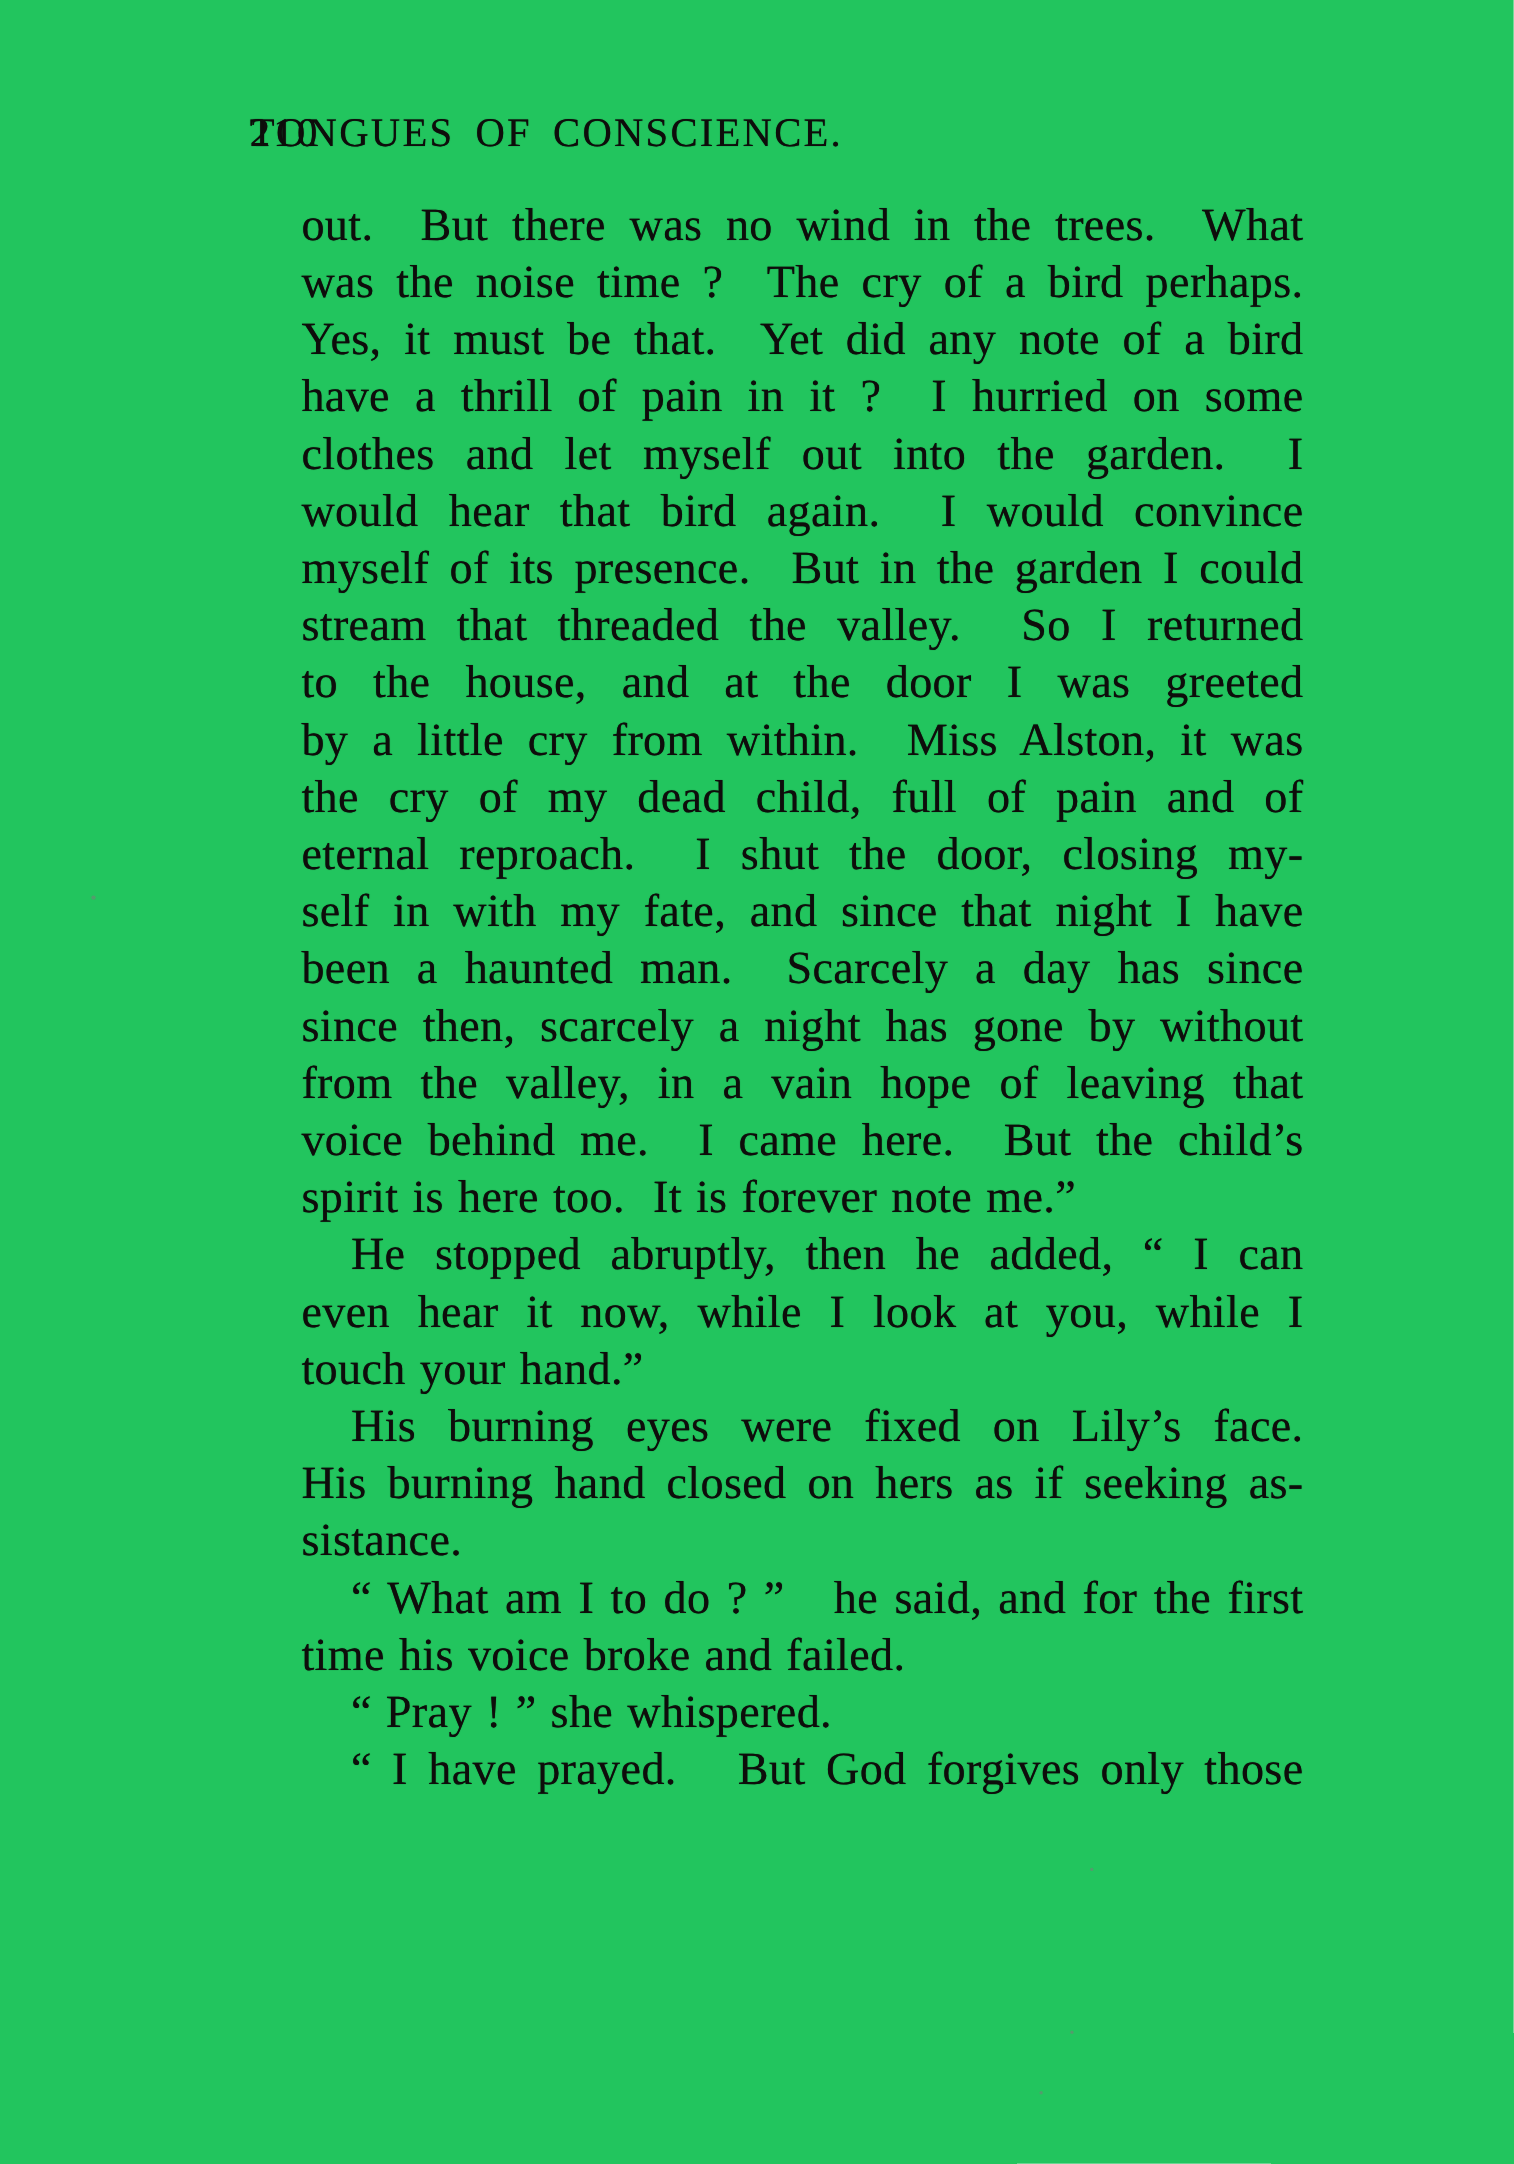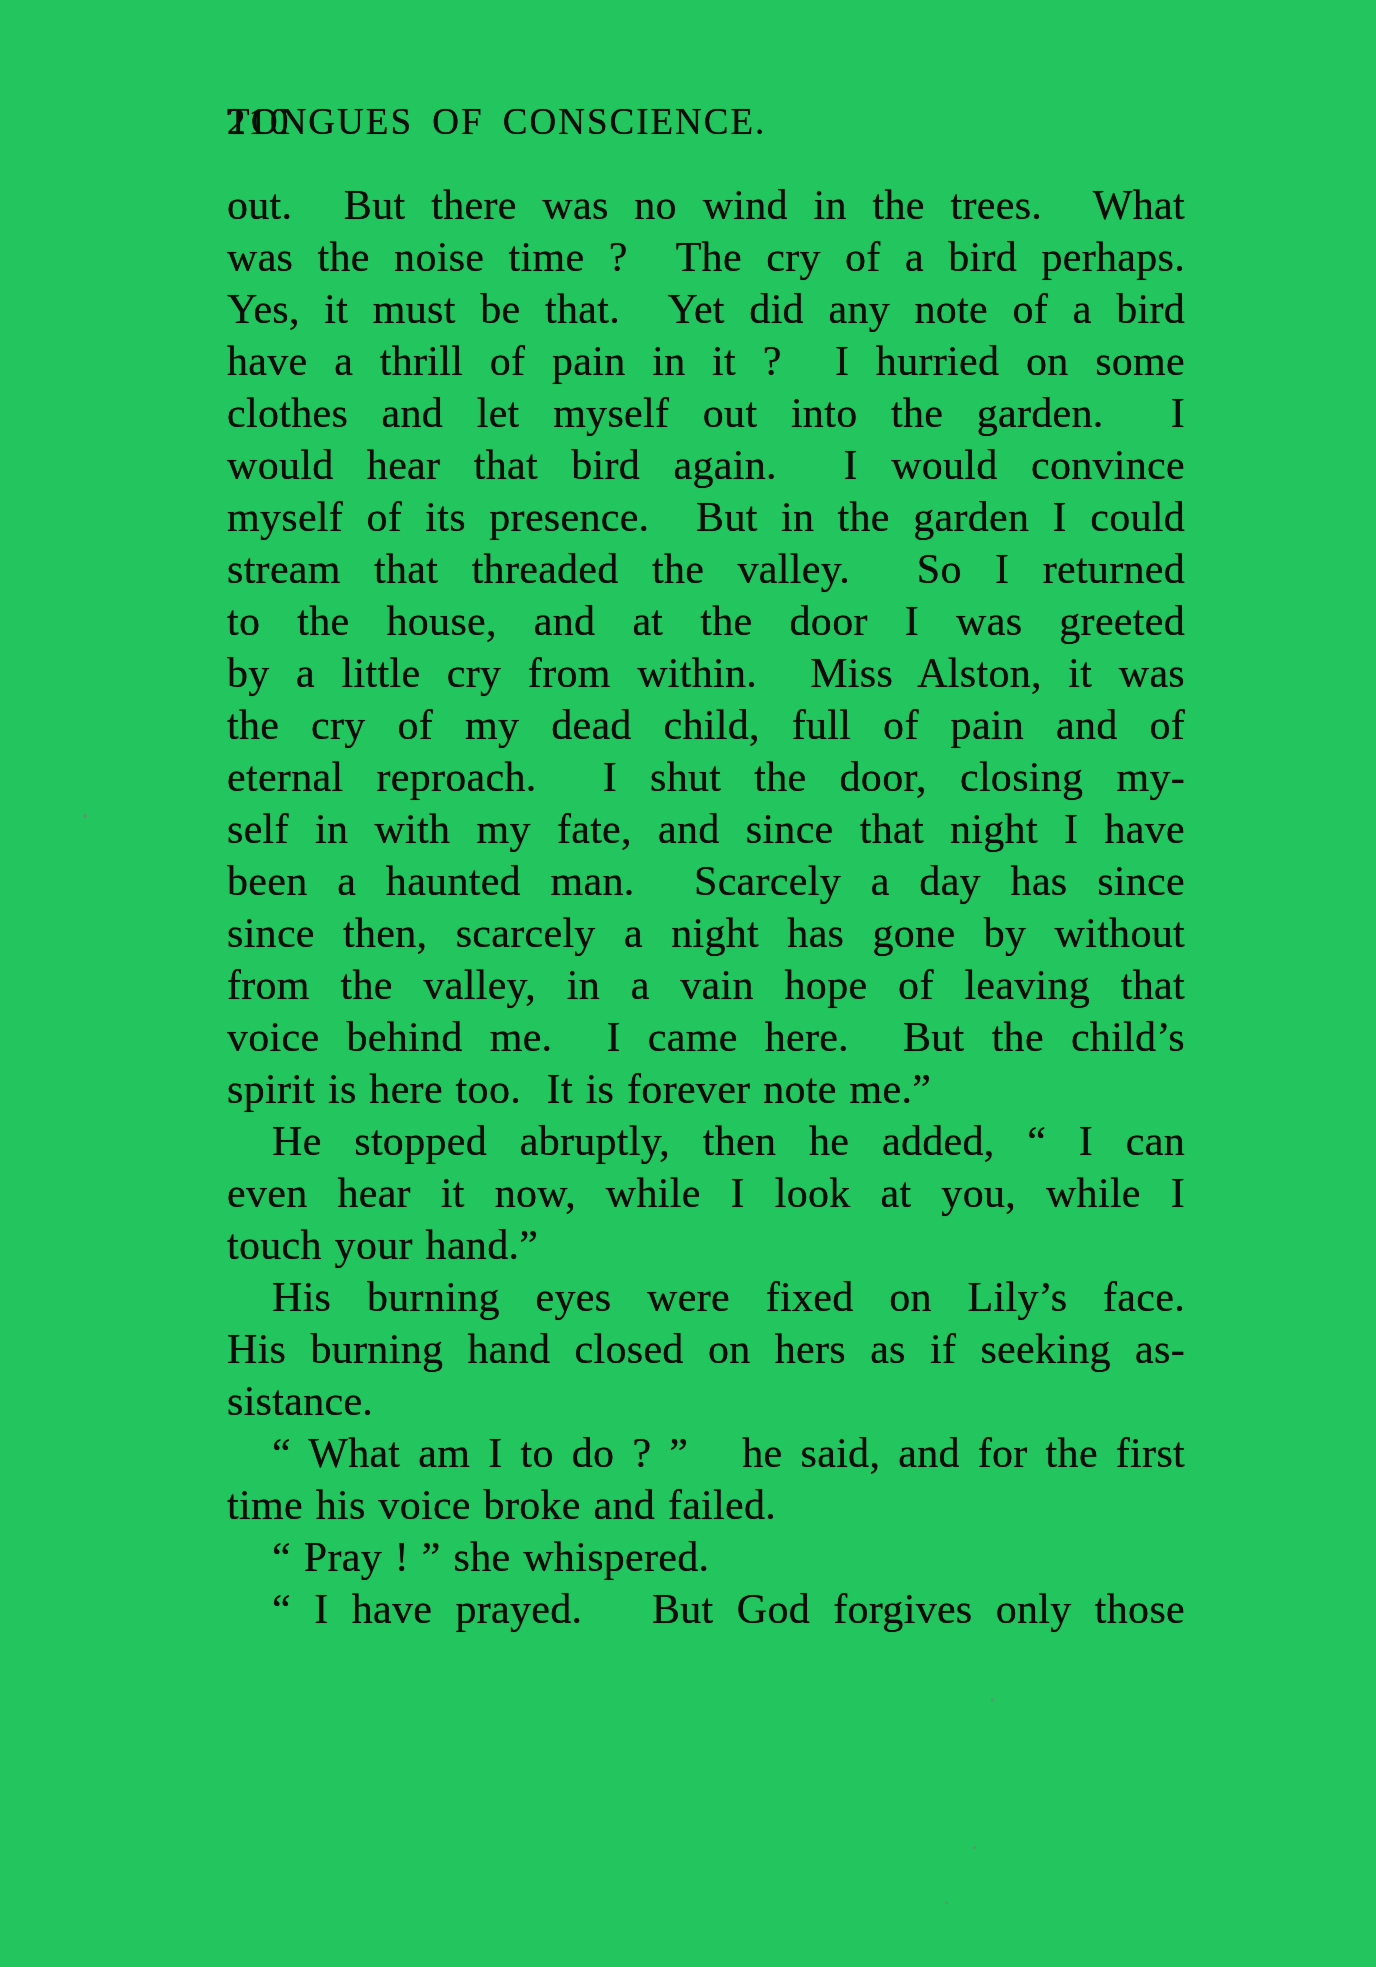--- a/index.html
+++ b/index.html
@@ -52,20 +52,21 @@
     letter-spacing: 0.3px;
     word-spacing: 2px;
     text-shadow: 0 0 0.7px rgba(12,12,10,0.8);
   }
   .line {
     height: 52px;
     line-height: 52px;
     white-space: pre-wrap;
     text-align: justify;
     text-align-last: justify;
+    margin-left: 47px;
   }
   .line.no-just {
     text-align-last: left;
   }
   .line.indent {
     text-indent: 45px;
   }
   
   .speck {
     position: absolute;

